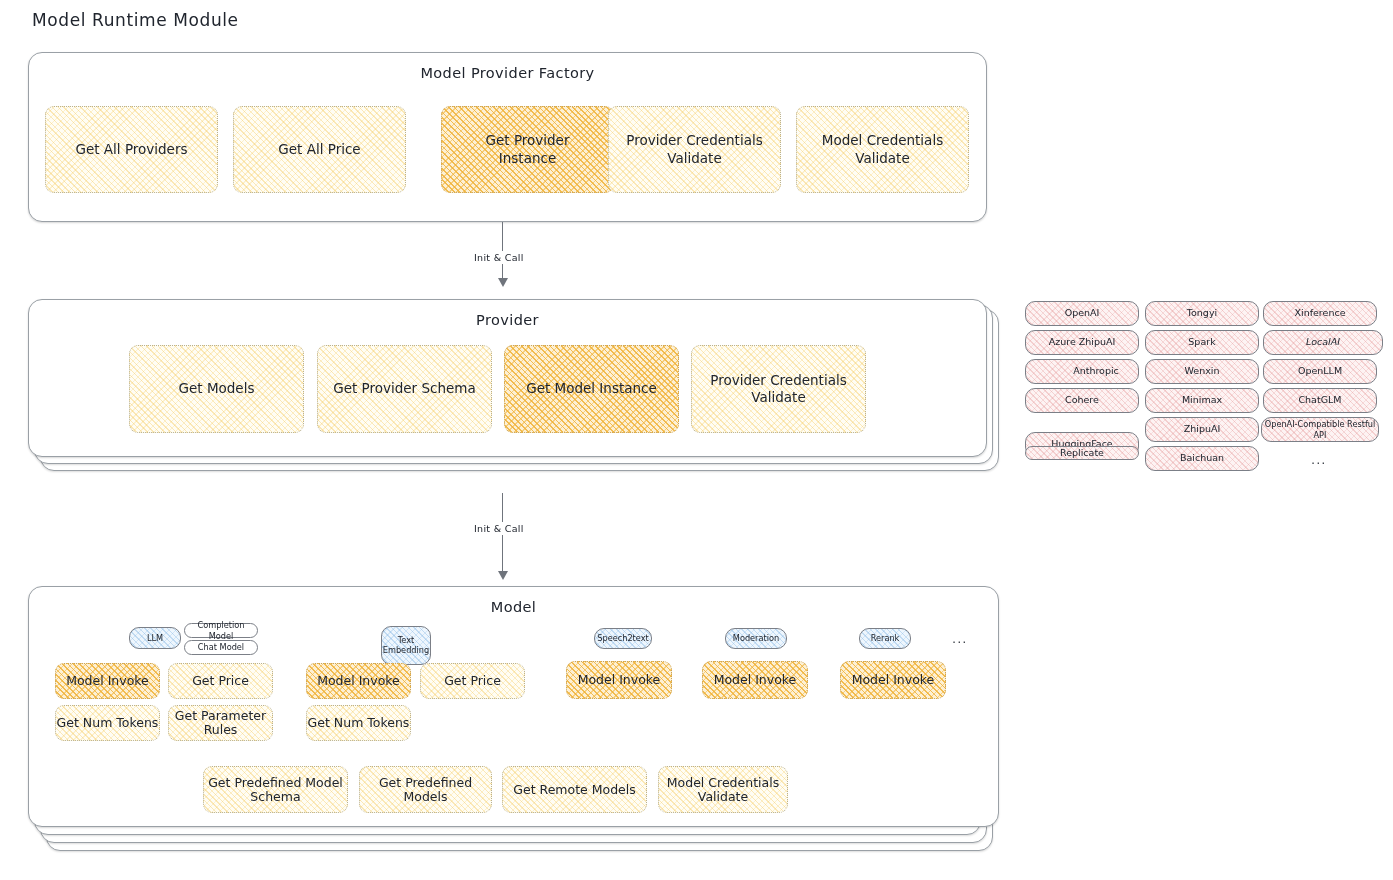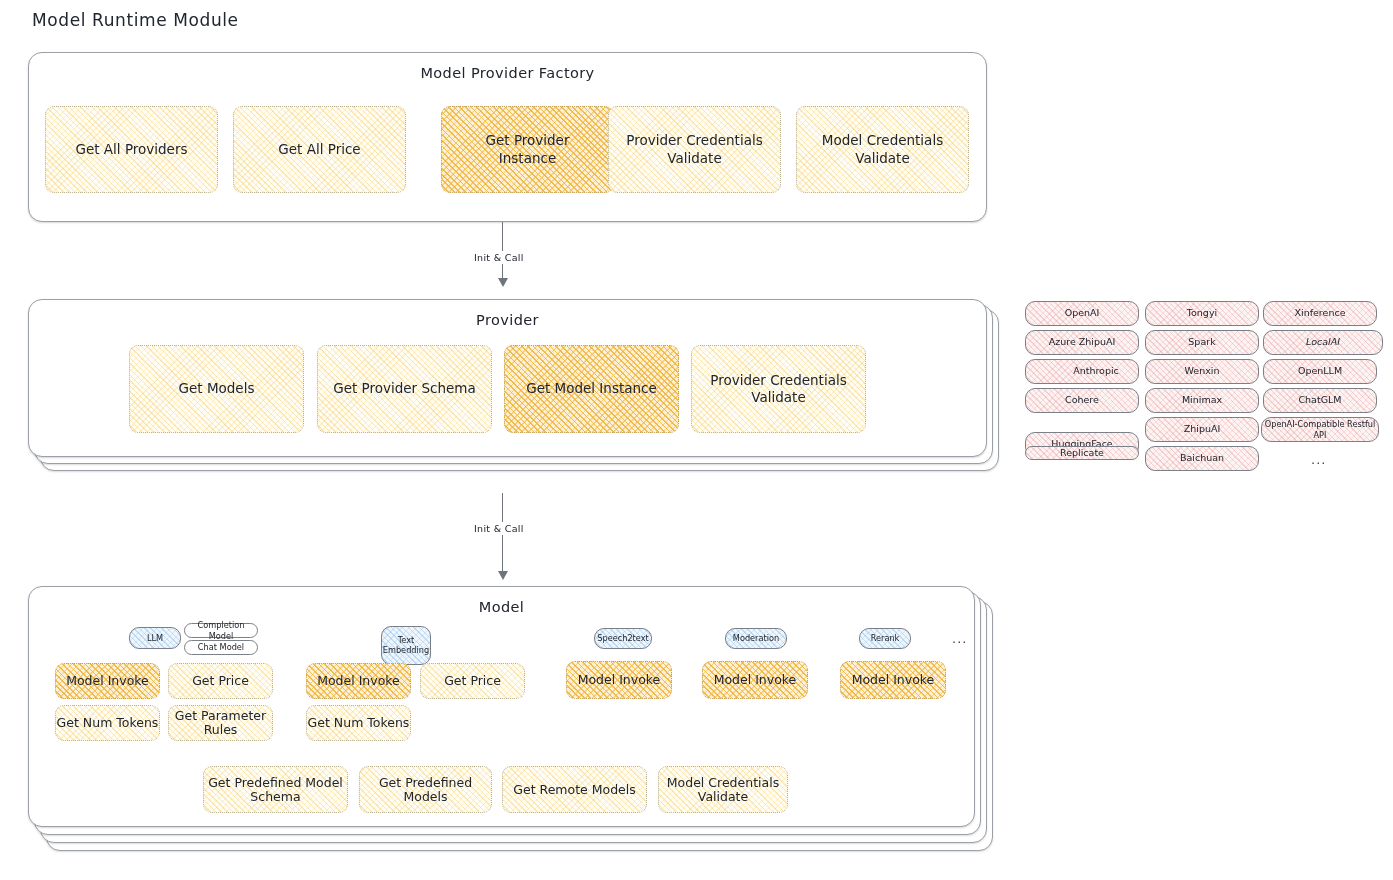--- a/index.html
+++ b/index.html
@@ -194,21 +194,21 @@
 <div class="node hatch-pink node-xs" style="left:1261px; top:417px; width:118px; height:25px;">OpenAI-Compatible Restful API</div>
 <div class="ellipsis" style="left:1311px; top:452px;">...</div>
 
 <div class="arrow-line" style="left:502px; top:493px; height:82px;"></div>
 <div class="arrow-head" style="left:498px; top:571px;"></div>
 <div class="arrow-label" style="left:470px; top:522px;">Init &amp; Call</div>
 
 <div class="deck" style="left:46px; top:601px; width:945px; height:248px;"></div>
 <div class="deck" style="left:40px; top:596px; width:945px; height:245px;"></div>
 <div class="deck" style="left:34px; top:591px; width:945px; height:242px;"></div>
-<div class="panel" style="left:28px; top:586px; width:945px; height:239px;">
+<div class="panel" style="left:28px; top:586px; width:945px; height:239px;padding-left:24px;">
   <div class="panel-title">Model</div>
 </div>
 
 <div class="node hatch-blue node-xs" style="left:129px; top:627px; width:52px; height:22px;">LLM</div>
 <div class="node plain-chip node-xs" style="left:184px; top:623px; width:74px; height:15px;">Completion Model</div>
 <div class="node plain-chip node-xs" style="left:184px; top:640px; width:74px; height:15px;">Chat Model</div>
 <div class="node hatch-blue node-xs" style="left:381px; top:626px; width:50px; height:39px; white-space:pre-line; line-height:1.15;">Text
 Embedding</div>
 <div class="node hatch-blue node-xs" style="left:594px; top:628px; width:58px; height:21px;">Speech2text</div>
 <div class="node hatch-blue node-xs" style="left:725px; top:628px; width:62px; height:21px;">Moderation</div>

